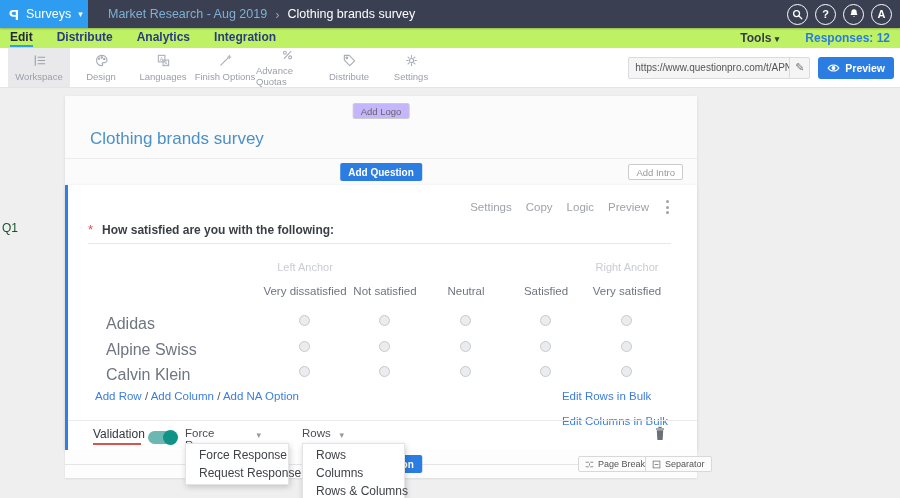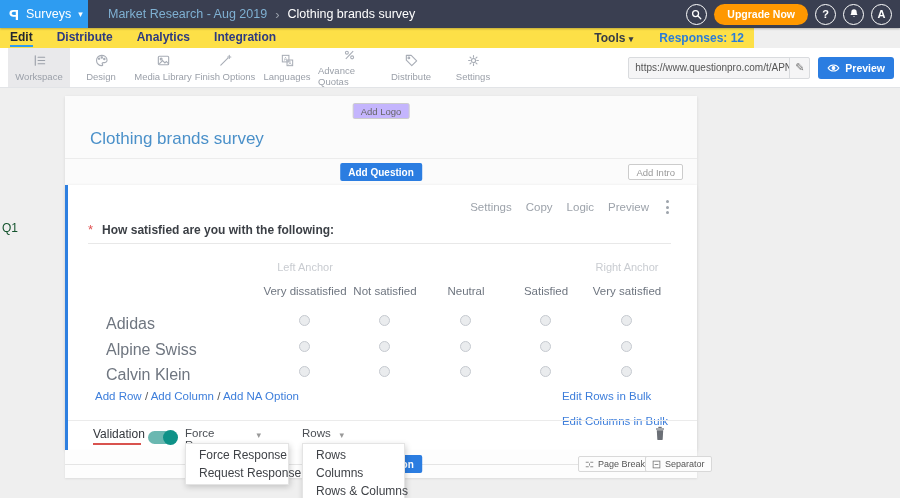--- a/index.html
+++ b/index.html
@@ -24,22 +24,22 @@
   .crumb-sep { color:#9aa0ab; font-size:13px; }
   .crumb-current { color:#fff; }
   .topbar-right { margin-left:auto; display:flex; align-items:center; gap:7px; padding-right:8px; }
   .circle-btn { width:21px; height:21px; border:1.5px solid #fff; border-radius:50%;
     color:#fff; font-size:11px; font-weight:bold; display:flex; align-items:center;
     justify-content:center; cursor:pointer; }
   .upgrade-btn { height:21px; background:#ff9800; border-radius:11px; color:#fff;
     font-size:10.5px; font-weight:bold; padding:0 13px; display:flex; align-items:center; cursor:pointer; }
 
   
-  .menubar { position:absolute; top:28px; left:0; width:754px; height:20px;
-    background:#fde047; display:flex; align-items:center; z-index:4; }
+  .menubar { position:absolute; top:28px; left:0; width:900px; height:20px;
+    background:#bef264; display:flex; align-items:center; z-index:4; }
   .menubar-left { display:flex; gap:24px; padding-left:10px; }
   .menu-link { font-size:12px; font-weight:bold; color:#2d3a80; cursor:pointer; }
   .menu-link.active { color:#23272f; border-bottom:2px solid #2e9cf1; padding-bottom:1px; }
   .menubar-right { margin-left:auto; display:flex; gap:26px; padding-right:10px; align-items:center; }
   .tools-link { font-size:12px; font-weight:bold; color:#373c46; cursor:pointer; }
   .tools-link .caret { color:#373c46; }
   .responses-link { font-size:12px; font-weight:bold; color:#2b7cd8; cursor:pointer; }
 
   
   .toolbar { position:absolute; top:48px; left:0; width:900px; height:40px;
@@ -146,21 +146,20 @@
       <span class="crumb-sep">›</span>
       <span class="crumb-current">Clothing brands survey</span>
     </div>
     <div class="topbar-right">
       <span class="circle-btn">
         <svg width="13" height="13" viewBox="0 0 14 14" fill="none" stroke="#fff" stroke-width="1.4" stroke-linecap="round">
             <circle cx="6" cy="6" r="3.2"></circle>
             <path d="M8.6 8.6l3 3"></path>
           </svg>
       </span>
-      <span class="upgrade-btn">Upgrade Now</span>
       <span class="circle-btn">?</span>
       <span class="circle-btn">
         <svg width="12" height="12" viewBox="0 0 14 14" fill="#fff">
             <path d="M7 1.6a3.1 3.1 0 0 0-3.1 3.1c0 2.7-1.3 3.6-1.3 3.6h8.8s-1.3-.9-1.3-3.6A3.1 3.1 0 0 0 7 1.6z"></path>
             <path d="M5.9 9.4a1.15 1.15 0 0 0 2.2 0z"></path>
           </svg>
       </span>
       <span class="circle-btn">A</span>
     </div>
   </div>
@@ -188,42 +187,34 @@
     <div class="tool-item">
       <svg width="15" height="15" viewBox="0 0 16 16" fill="none" stroke="#a8adb6" stroke-width="1.2">
           <path d="M8 2.5a5.5 5.5 0 1 0 .4 11c1.2 0 1-1 .5-1.5-.6-.8 0-1.8 1.2-1.8h1.4a2.4 2.4 0 0 0 2.4-2.4C13.9 4.5 11.2 2.5 8 2.5z"></path>
           <circle cx="5.4" cy="6" r=".7"></circle>
           <circle cx="8.3" cy="4.7" r=".7"></circle>
           <circle cx="11" cy="6.4" r=".7"></circle>
         </svg>
       <span>Design</span>
     </div>
     <div class="tool-item">
-      <svg width="15" height="15" viewBox="0 0 16 16" fill="none" stroke="#a8adb6" stroke-width="1.2">
-          <rect x="2.5" y="3.5" width="11" height="9" rx="1"></rect>
-          <circle cx="5.5" cy="6.5" r="1"></circle>
-          <path d="M3.5 11.5L7 8l2.5 2.5L11 9l2.5 2.5"></path>
-        </svg>
-      <span>Media Library</span>
-    </div>
-    <div class="tool-item">
-      <svg width="15" height="15" viewBox="0 0 16 16" fill="none" stroke="#a8adb6" stroke-width="1.2" stroke-linecap="round">
-          <path d="M3 13l7.5-7.5"></path>
-          <path d="M12 2.5v3.4M10.3 4.2h3.4"></path>
-        </svg>
-      <span>Finish Options</span>
-    </div>
-    <div class="tool-item">
       <svg width="15" height="15" viewBox="0 0 16 16" fill="none" stroke="#a8adb6" stroke-width="1.1">
           <rect x="2.5" y="2.5" width="7" height="7"></rect>
           <rect x="7.5" y="7.5" width="6" height="6"></rect>
           <text x="4.1" y="8" font-size="5.5" fill="#a8adb6" stroke="none" font-family="Liberation Sans, sans-serif">A</text>
           <text x="9.1" y="12.4" font-size="4.8" fill="#a8adb6" stroke="none" font-family="Liberation Sans, sans-serif">A</text>
         </svg>
       <span>Languages</span>
+    </div>
+    <div class="tool-item">
+      <svg width="15" height="15" viewBox="0 0 16 16" fill="none" stroke="#a8adb6" stroke-width="1.2" stroke-linecap="round">
+          <path d="M3 13l7.5-7.5"></path>
+          <path d="M12 2.5v3.4M10.3 4.2h3.4"></path>
+        </svg>
+      <span>Finish Options</span>
     </div>
     <div class="tool-item">
       <svg width="15" height="15" viewBox="0 0 16 16" fill="none" stroke="#a8adb6" stroke-width="1.2">
           <circle cx="5" cy="5.3" r="1.7"></circle>
           <circle cx="11" cy="10.7" r="1.7"></circle>
           <path d="M12.2 3.5L3.8 12.5"></path>
         </svg>
       <span>Advance Quotas</span>
     </div>
     <div class="tool-item">

